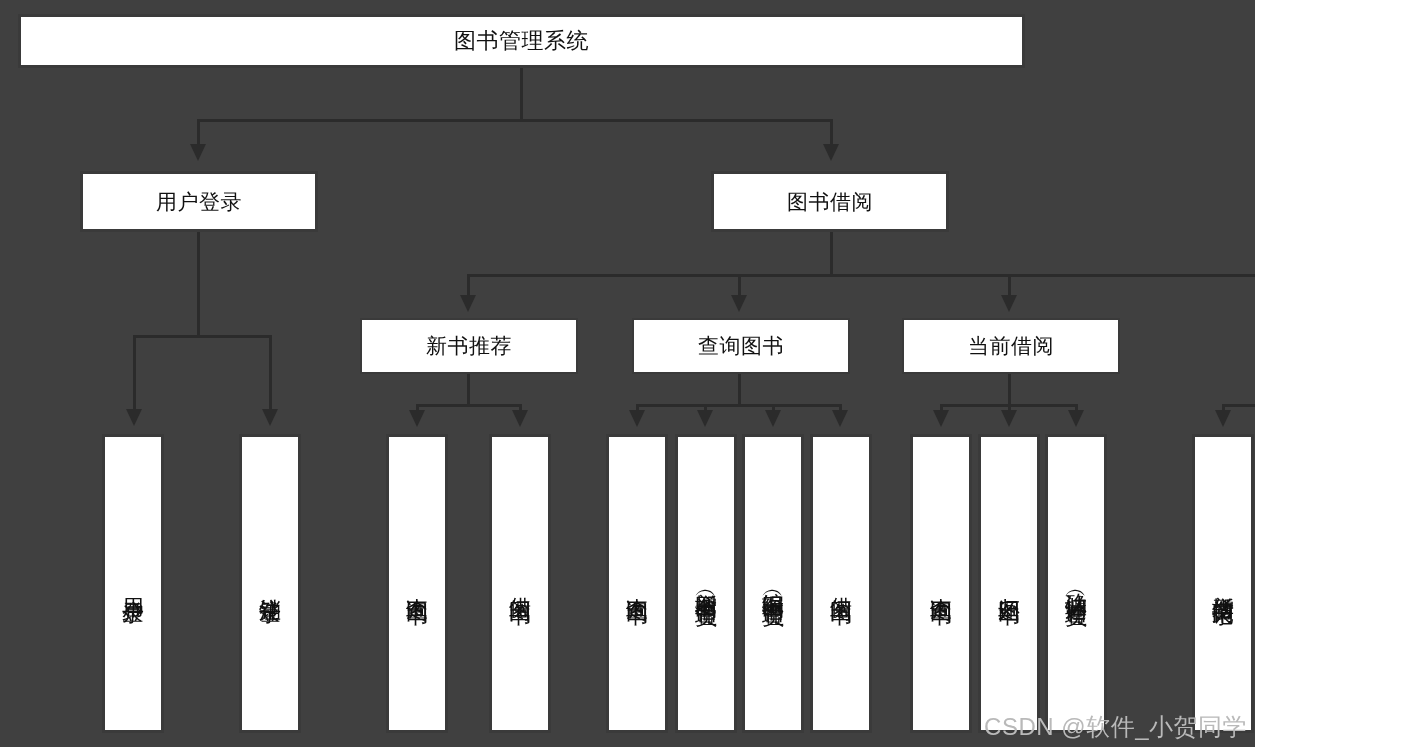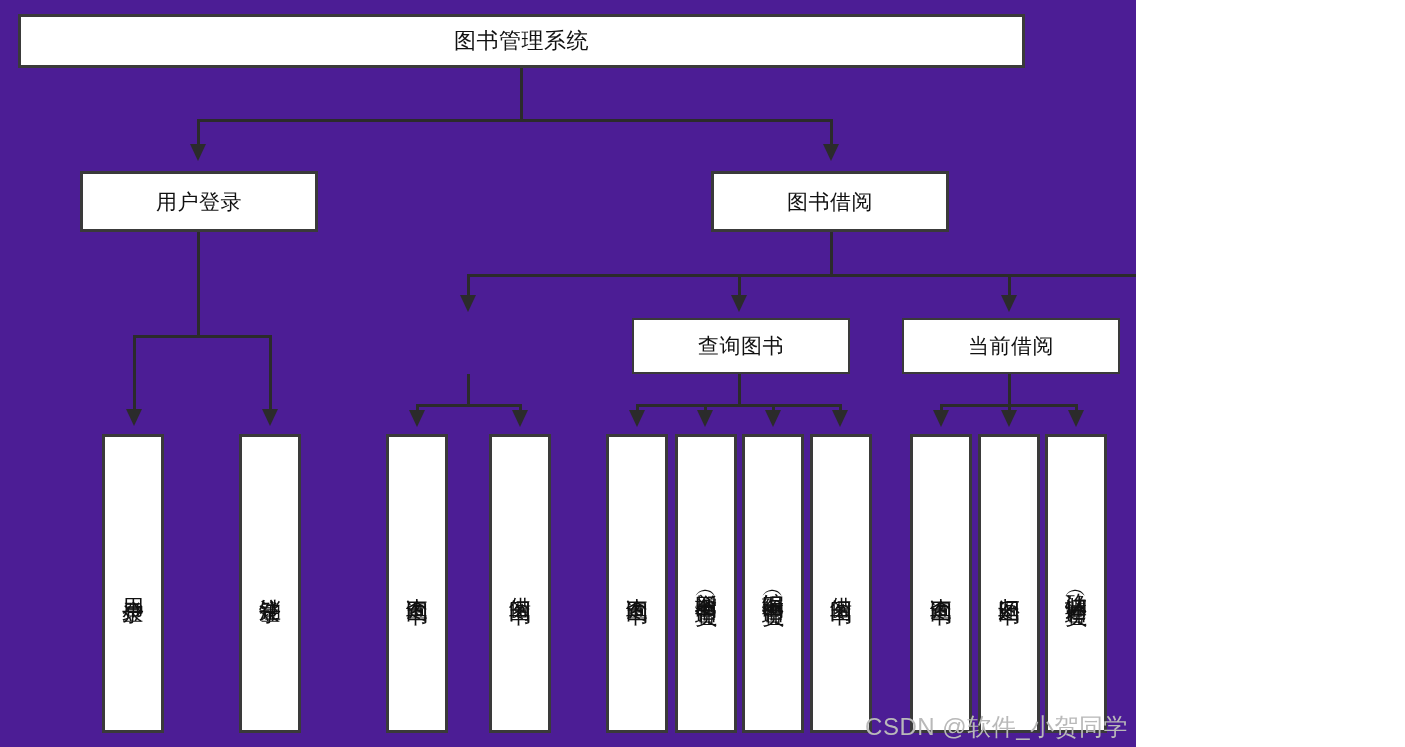--- a/index.html
+++ b/index.html
@@ -5,23 +5,23 @@
   html, body {
     margin: 0;
     padding: 0;
     background: #ffffff;
   }
   body {
     font-family: "Liberation Sans", "DejaVu Sans", sans-serif;
   }
   #canvas {
     position: relative;
-    width: 1136px;
+    width: 1255px;
     height: 747px;
-    background: #4c1d95;
+    background: #404040;
     overflow: hidden;
   }
 
   
   .node {
     position: absolute;
     box-sizing: border-box;
     background: #ffffff;
     border: 2px solid #3a3a3a;
     display: flex;
@@ -116,20 +116,23 @@
   <div class="hline" style="left:467px; top:274px; width:812px;"></div>
   <div class="vline" style="left:467px; top:274px; height:23px;"></div>
   <div class="vline" style="left:738px; top:274px; height:23px;"></div>
   <div class="vline" style="left:1008px; top:274px; height:23px;"></div>
   <div class="vline" style="left:1276px; top:274px; height:23px;"></div>
   <div class="arrow" style="left:460px; top:295px;"></div>
   <div class="arrow" style="left:731px; top:295px;"></div>
   <div class="arrow" style="left:1001px; top:295px;"></div>
   <div class="arrow" style="left:1269px; top:295px;"></div>
 
+  <div class="node level3" style="left:360px; top:318px; width:218px; height:56px;">
+    <span class="label-h">新书推荐</span>
+  </div>
   <div class="node level3" style="left:632px; top:318px; width:218px; height:56px;">
     <span class="label-h">查询图书</span>
   </div>
   <div class="node level3" style="left:902px; top:318px; width:218px; height:56px;">
     <span class="label-h">当前借阅</span>
   </div>
 
   <div class="vline" style="left:467px; top:374px; height:33px;"></div>
   <div class="hline" style="left:416px; top:404px; width:106px;"></div>
   <div class="vline" style="left:416px; top:404px; height:8px;"></div>

